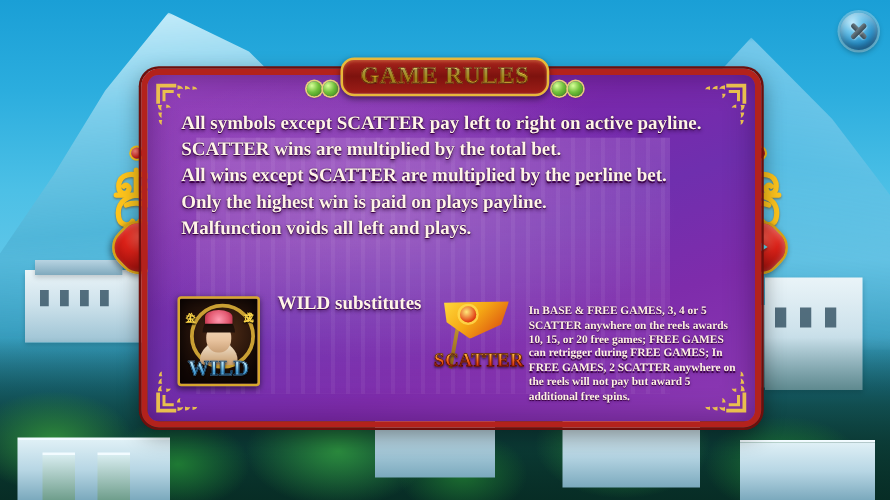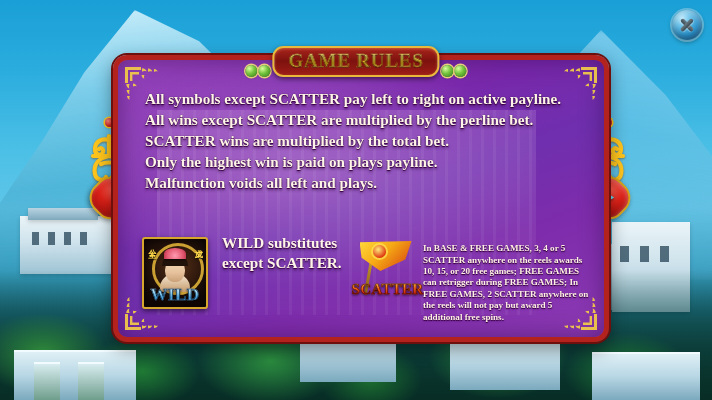--- a/index.html
+++ b/index.html
@@ -593,42 +593,41 @@
         <path d="M5.2 21c.2 2.6 1.4 4.2 3.2 4.6-.6-1.8-.5-3.3.3-4.6z"></path>
         <path d="M5.6 27c.3 2.4 1.3 3.8 2.9 4.2-.5-1.6-.4-3 .3-4.2z"></path>
         <path d="M6 33c.3 2.2 1.2 3.4 2.6 3.8-.4-1.5-.3-2.7.3-3.8z"></path>
         <path d="M12 20.5c2.1.3 3.3 1.3 3.6 2.8-1.4-.5-2.6-.4-3.6.2z"></path>
         <path d="M20.5 12c.3 2.1 1.3 3.3 2.8 3.6-.5-1.4-.4-2.6.2-3.6z"></path>
       </g>
     </svg>
 
     <ul id="rules-list">
       <li>All symbols except SCATTER pay left to right on active payline.</li>
+      <li>SCATTER wins are multiplied by the total bet.</li>
       <li>All wins except SCATTER are multiplied by the perline bet.</li>
-      <li>SCATTER wins are multiplied by the total bet.</li>
       <li>Only the highest win is paid on plays payline.</li>
       <li>Malfunction voids all left and plays.</li>
     </ul>
 
     <div id="bottom-row">
 
       <div id="wild-symbol">
         <div class="wild-ring"></div>
         <div class="wild-body"></div>
         <div class="wild-face"></div>
         <div class="wild-hair"></div>
         <div class="wild-crown"></div>
         <div class="wild-cn r">文成</div>
         <div class="wild-cn l">公主</div>
         <div class="wild-word">WILD</div>
       </div>
 
       <div id="wild-desc">
         <p>WILD substitutes</p>
-        <p>except SCATTER.</p>
       </div>
 
       <div id="scatter-symbol">
         <div class="scatter-pole"></div>
         <div class="scatter-flag"></div>
         <div id="scatter-word">SCATTER</div>
       </div>
 
     </div>
 

